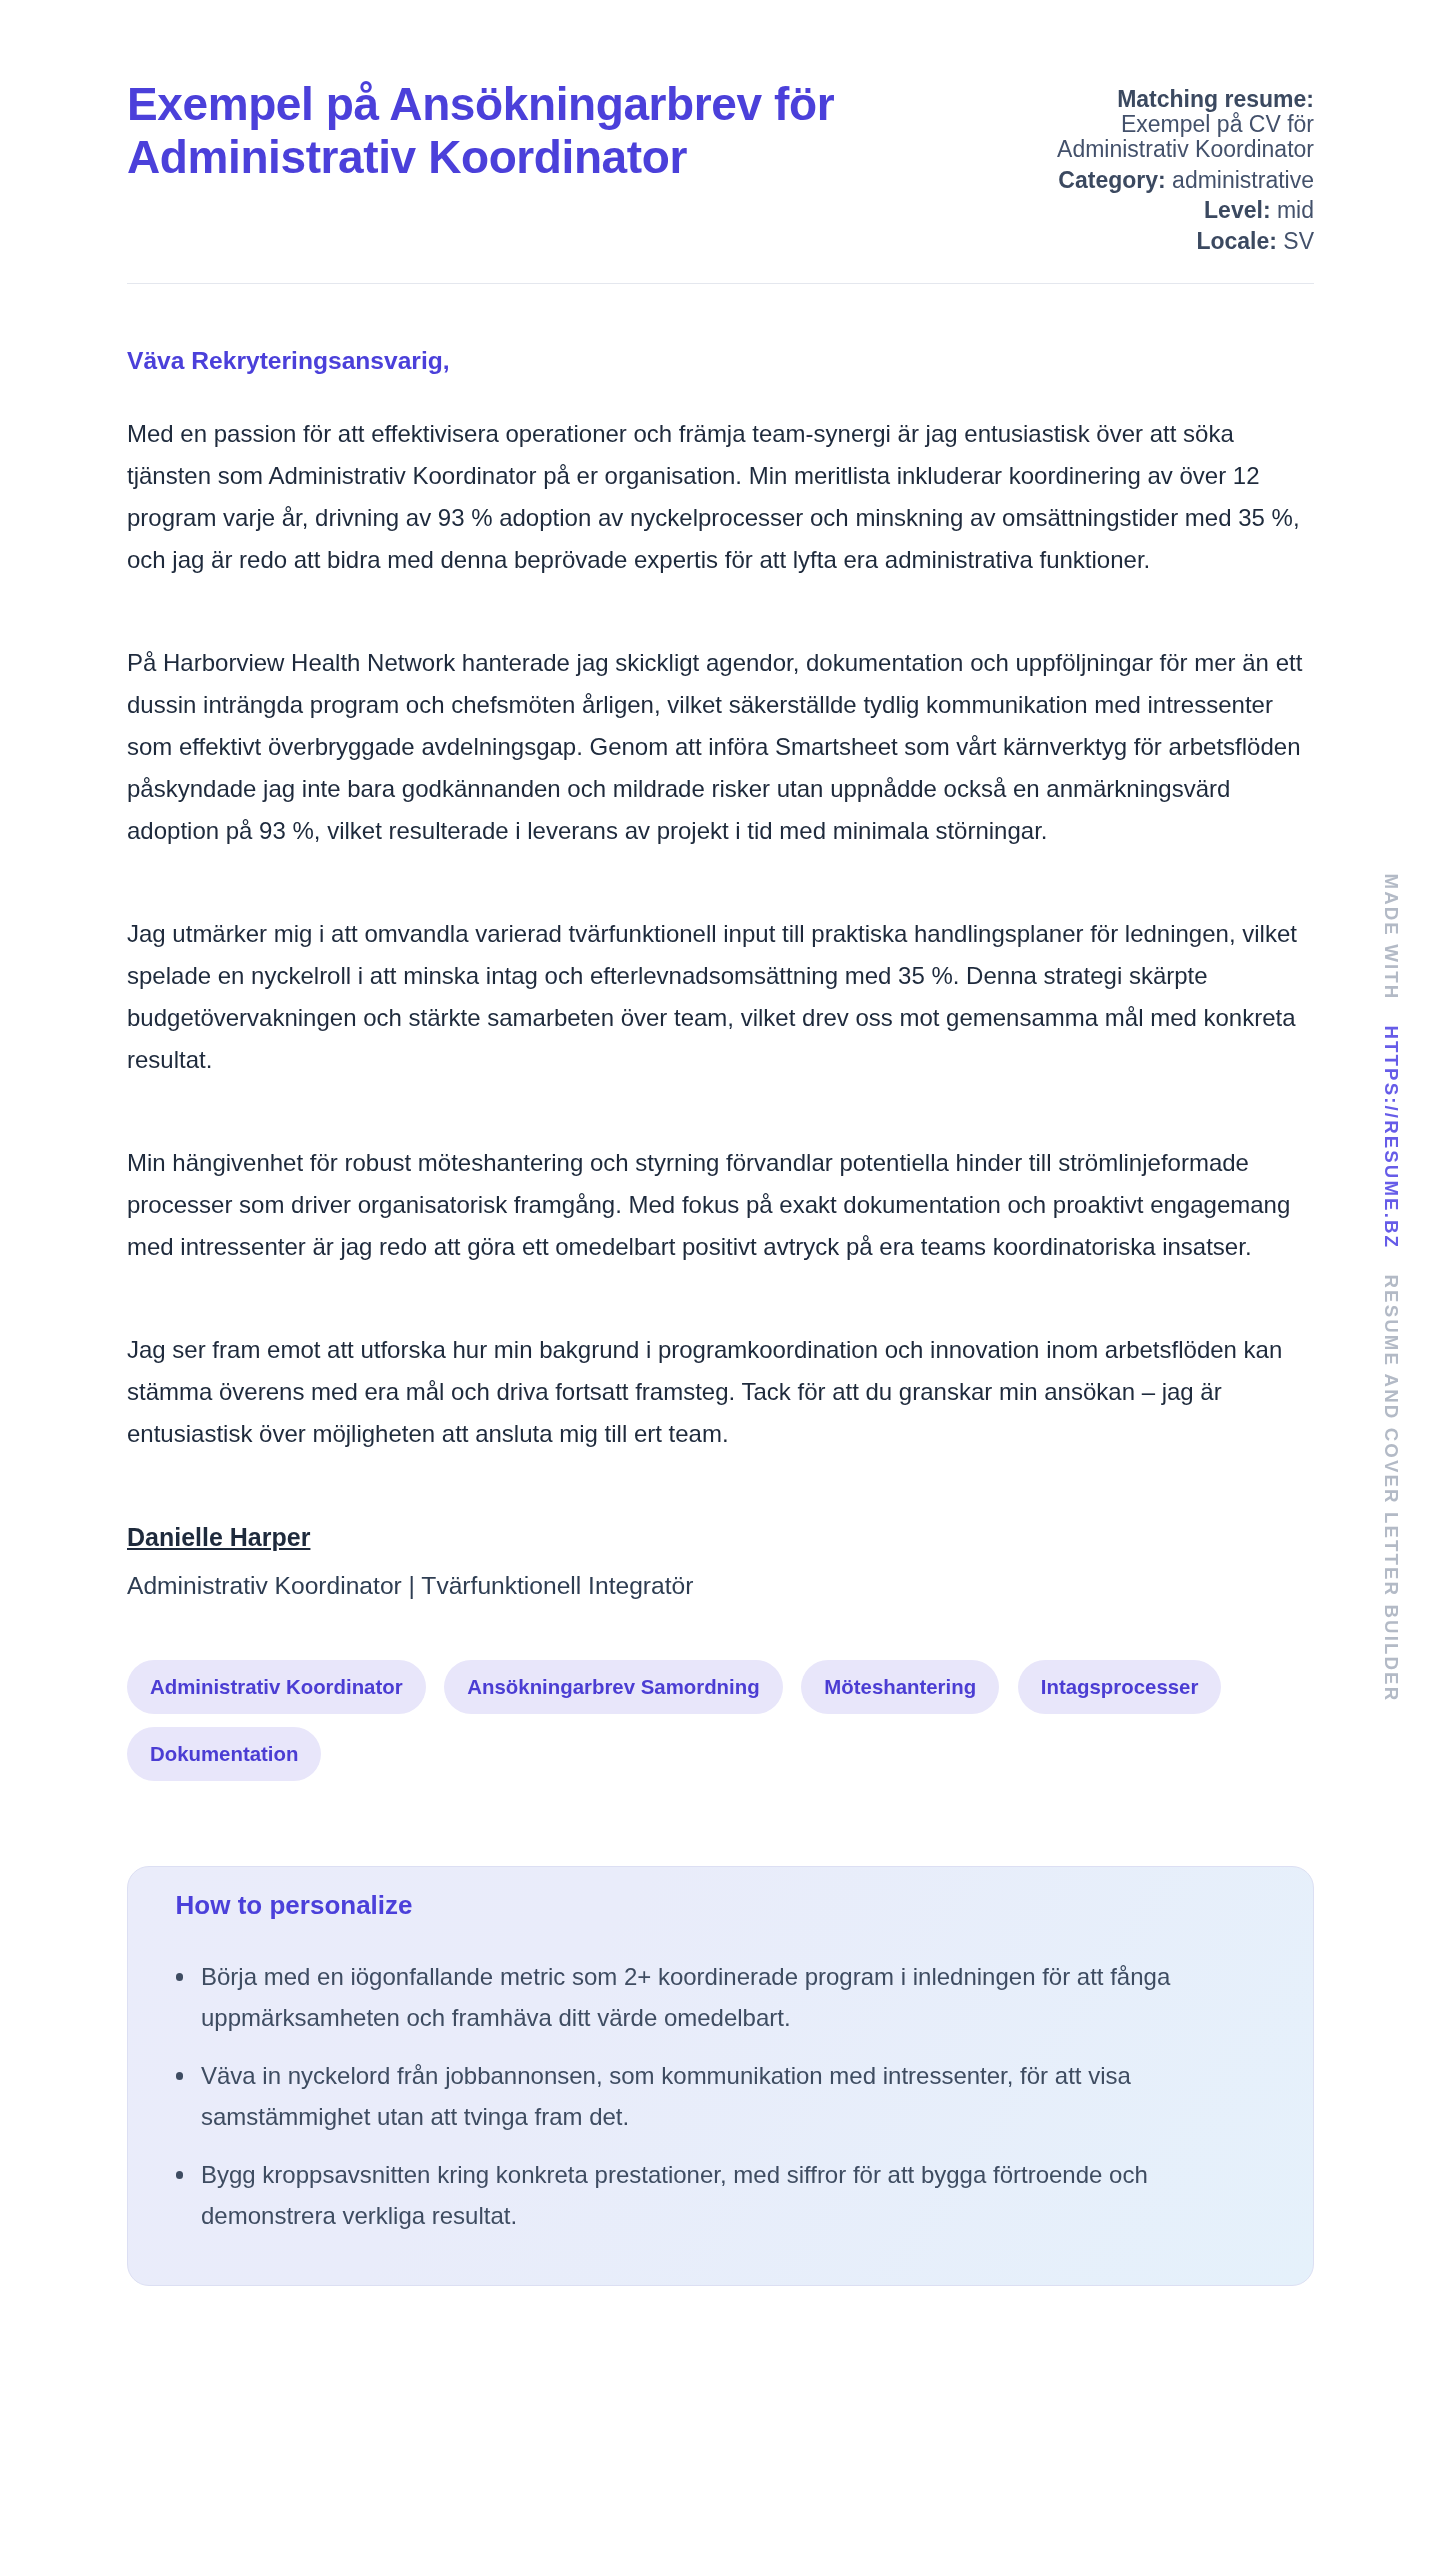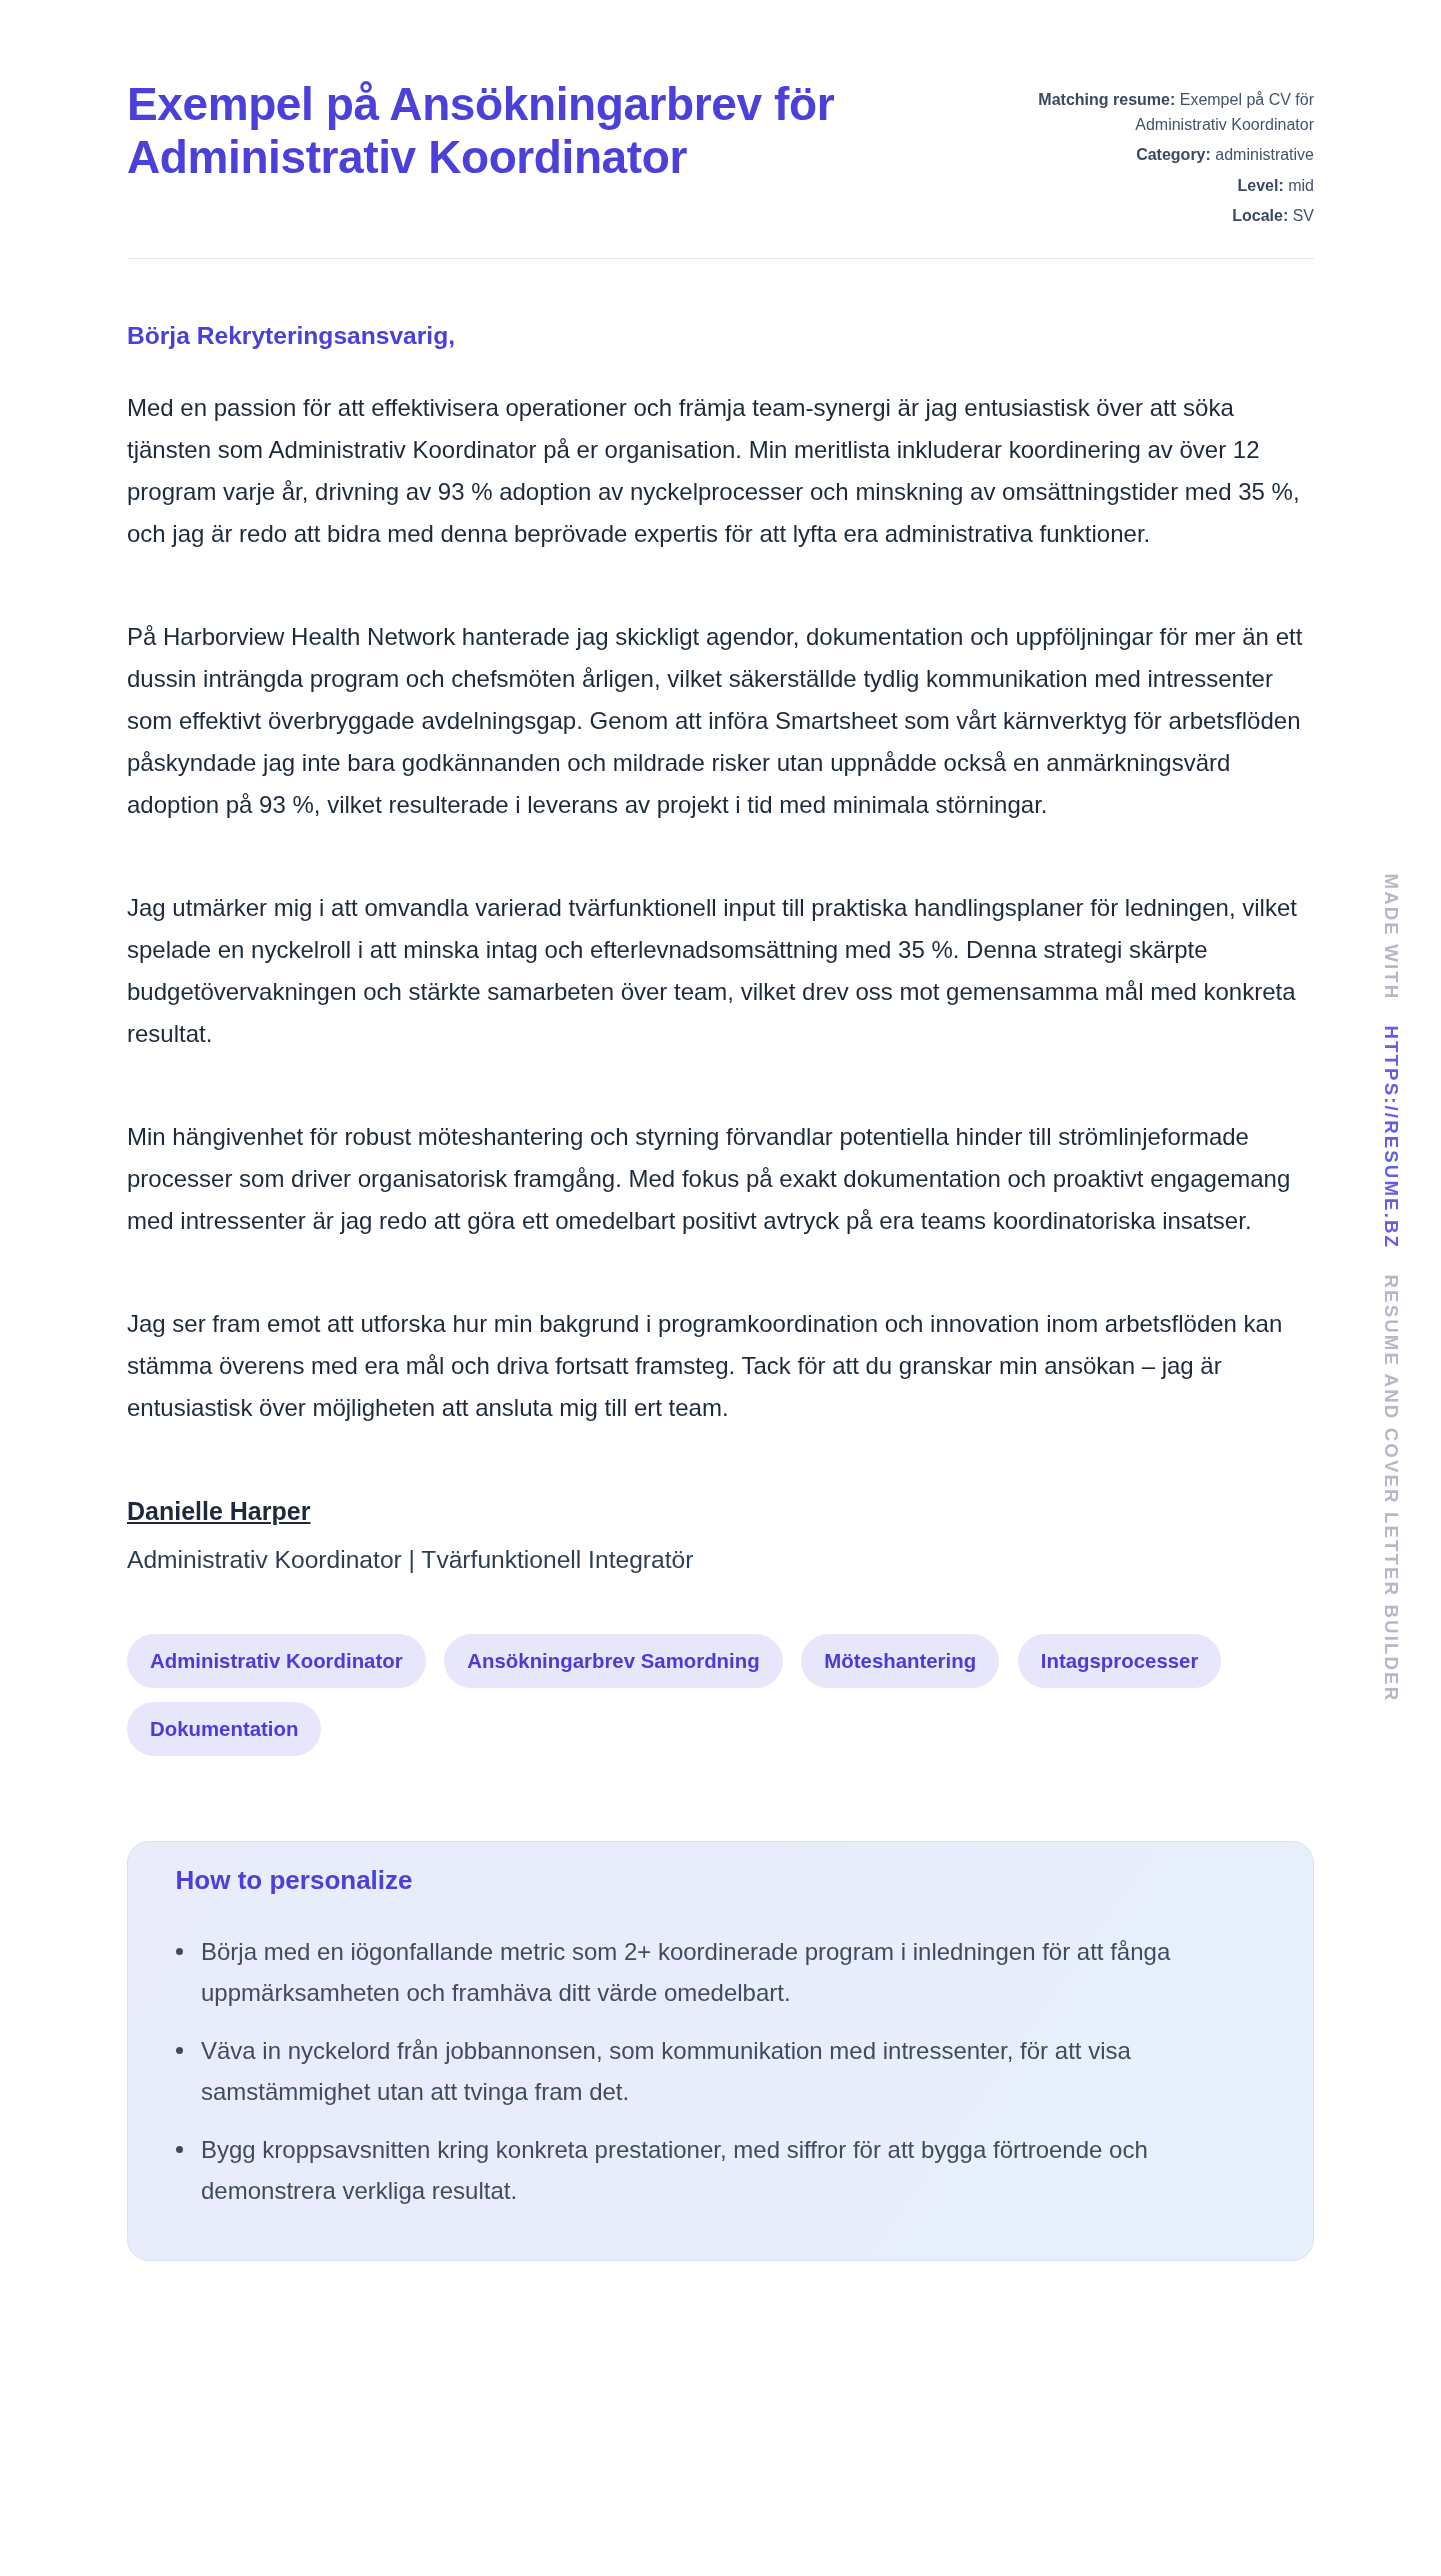--- a/index.html
+++ b/index.html
@@ -23,21 +23,21 @@
   .page-title{
     font-size:46px; line-height:53px; font-weight:700;
     color:#4b40da; max-width:797px; letter-spacing:-0.4px;
   }
   .page-subtitle{
     margin-top:18.7px; font-size:30px; line-height:42px; font-weight:700;
     color:#3a485c; max-width:882px;
   }
   .meta{
     width:288px; flex:0 0 auto; margin-top:8.5px;
-    text-align:right; font-size:16px; line-height:25.4px; color:#43516b;
+    text-align:right; font-size:23px; line-height:25.4px; color:#43516b;
   }
   .meta-row{ margin-bottom:5.1px; }
   .meta-row b{ font-weight:700; color:#3b4960; }
 
   .divider{
     border:none; border-top:1.7px solid #e4e7ee; margin:24px 0 0;
   }
 
   
   .greeting{
@@ -111,21 +111,21 @@
       <div class="meta-row"><b>Matching resume:</b> <span>Exempel på CV för Administrativ Koordinator</span></div>
       <div class="meta-row"><b>Category:</b> <span>administrative</span></div>
       <div class="meta-row"><b>Level:</b> <span>mid</span></div>
       <div class="meta-row"><b>Locale:</b> <span>SV</span></div>
     </div>
   </div>
 
   <hr class="divider">
 
   <div class="letter-body">
-    <div class="greeting">Börja Rekryteringsansvarig,</div>
+    <div class="greeting">Väva Rekryteringsansvarig,</div>
     <p>Med en passion för att effektivisera operationer och främja team-synergi är jag entusiastisk över att söka tjänsten som Administrativ Koordinator på er organisation. Min meritlista inkluderar koordinering av över 12 program varje år, drivning av 93 % adoption av nyckelprocesser och minskning av omsättningstider med 35 %, och jag är redo att bidra med denna beprövade expertis för att lyfta era administrativa funktioner.</p>
     <p>På Harborview Health Network hanterade jag skickligt agendor, dokumentation och uppföljningar för mer än ett dussin inträngda program och chefsmöten årligen, vilket säkerställde tydlig kommunikation med intressenter som effektivt överbryggade avdelningsgap. Genom att införa Smartsheet som vårt kärnverktyg för arbetsflöden påskyndade jag inte bara godkännanden och mildrade risker utan uppnådde också en anmärkningsvärd adoption på 93 %, vilket resulterade i leverans av projekt i tid med minimala störningar.</p>
     <p>Jag utmärker mig i att omvandla varierad tvärfunktionell input till praktiska handlingsplaner för ledningen, vilket spelade en nyckelroll i att minska intag och efterlevnadsomsättning med 35 %. Denna strategi skärpte budgetövervakningen och stärkte samarbeten över team, vilket drev oss mot gemensamma mål med konkreta resultat.</p>
     <p>Min hängivenhet för robust möteshantering och styrning förvandlar potentiella hinder till strömlinjeformade processer som driver organisatorisk framgång. Med fokus på exakt dokumentation och proaktivt engagemang med intressenter är jag redo att göra ett omedelbart positivt avtryck på era teams koordinatoriska insatser.</p>
     <p>Jag ser fram emot att utforska hur min bakgrund i programkoordination och innovation inom arbetsflöden kan stämma överens med era mål och driva fortsatt framsteg. Tack för att du granskar min ansökan – jag är entusiastisk över möjligheten att ansluta mig till ert team.</p>
 
     <div class="signature-name">Danielle Harper</div>
     <div class="signature-role">Administrativ Koordinator | Tvärfunktionell Integratör</div>
   </div>
 

